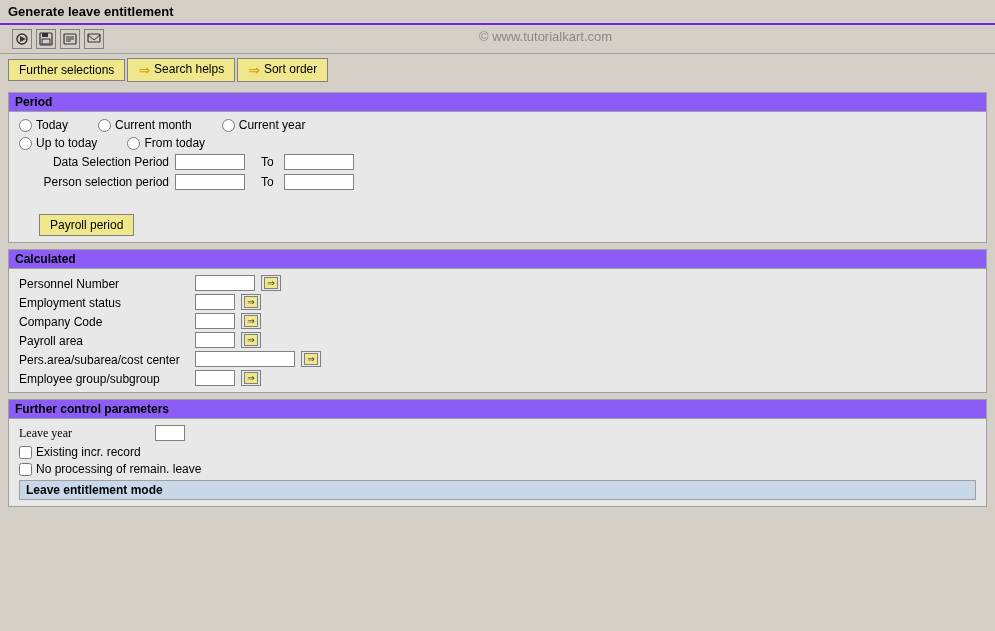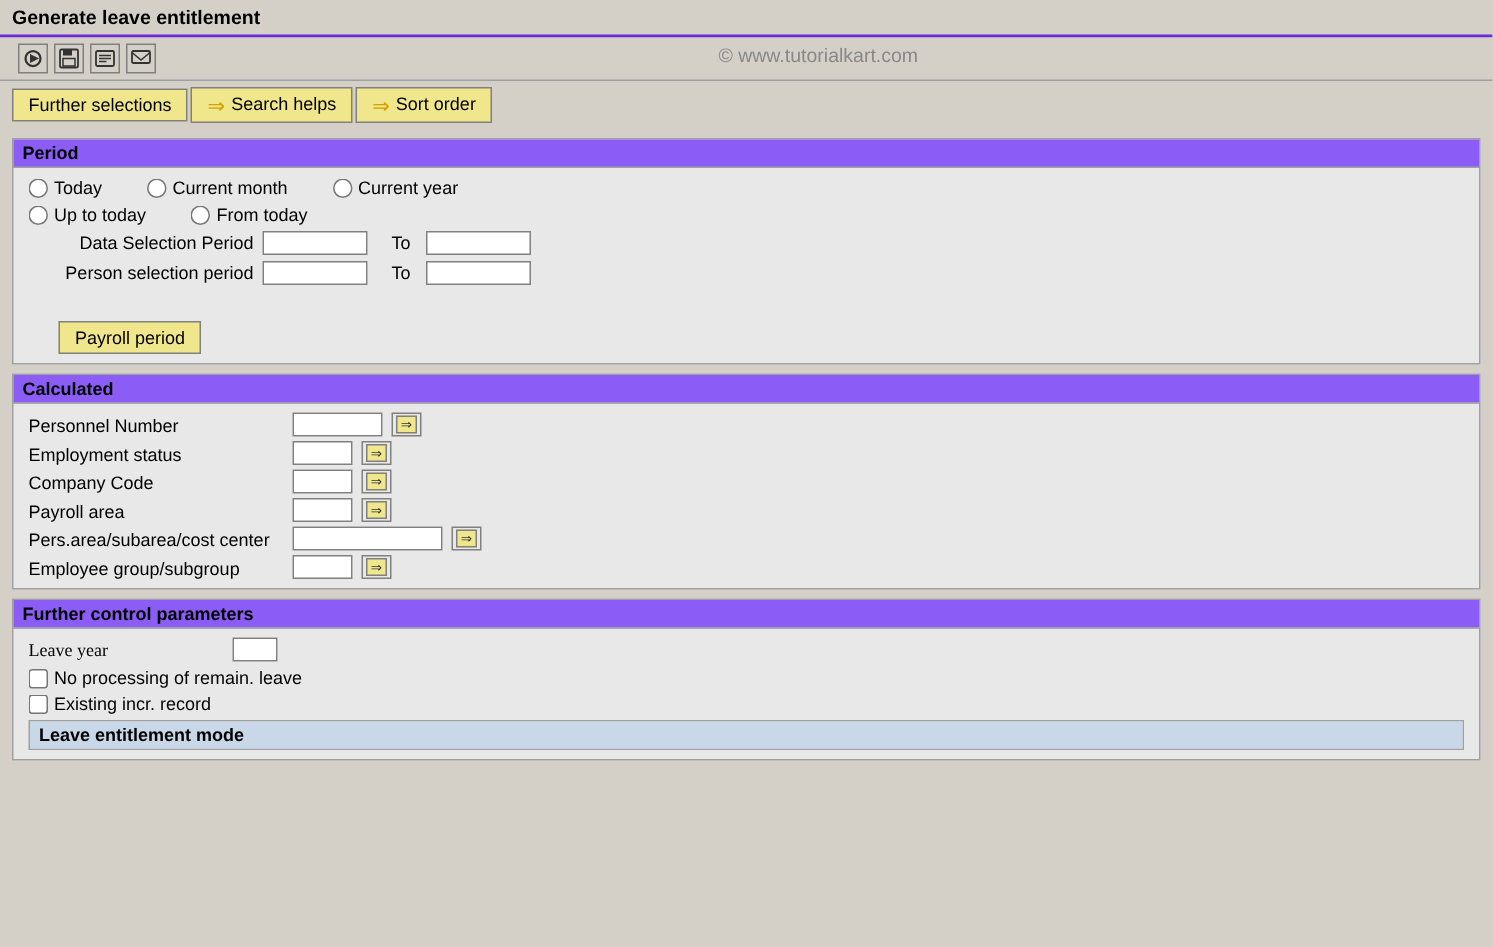--- a/index.html
+++ b/index.html
@@ -371,26 +371,26 @@
     <div class="section-header">Further control parameters</div>
     <div class="section-body">
 
       <div class="ctrl-row">
         <span class="ctrl-label">Leave year</span>
         <input type="text" class="ctrl-input" style="">
       </div>
 
       <div class="checkbox-row">
         <input type="checkbox" style="">
-        <span>No processing of remain. leave</span>
+        <span>Existing incr. record</span>
       </div>
 
       <div class="checkbox-row">
         <input type="checkbox" style="">
-        <span>Existing incr. record</span>
+        <span>No processing of remain. leave</span>
       </div>
 
       <div class="leave-mode-section">
         <div class="leave-mode-header">Leave entitlement mode</div>
       </div>
 
     </div>
   </div>
 
 </div>

